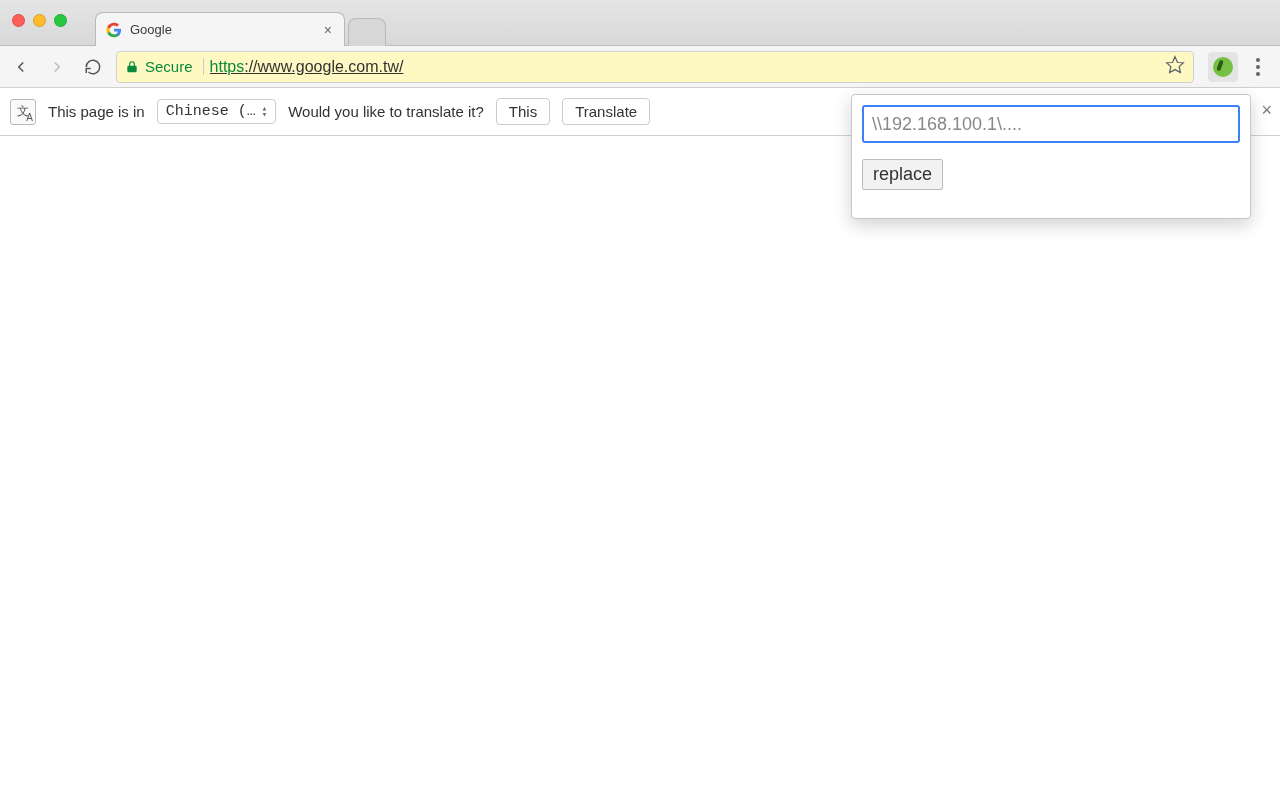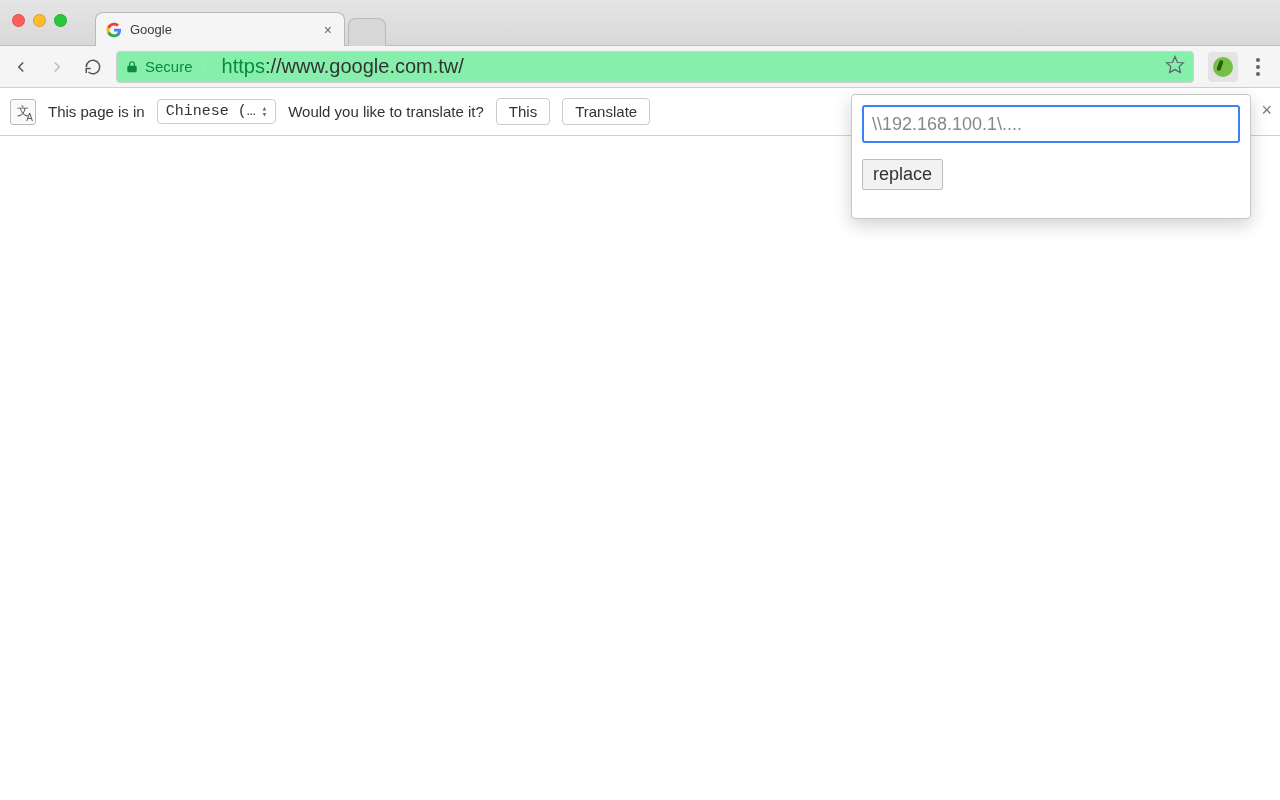--- a/index.html
+++ b/index.html
@@ -88,41 +88,41 @@
     display:flex; align-items:center; justify-content:center;
     color: #555;
     border-radius: 4px;
   }
   .nav-btn.disabled { color: #bdbdbd; }
   .nav-btn svg { width: 18px; height: 18px; }
 
   .omnibox {
     flex: 1;
     height: 32px;
-    background: #86efac;
+    background: #fef9c3;
     border: 1px solid #d0d0d0;
     border-radius: 4px;
     display: flex;
     align-items: center;
     padding: 0 8px;
-    gap: 18px;
+    gap: 6px;
   }
   .secure-chip {
     display:flex; align-items:center; gap:6px;
     color: #0a8a3a;
     font-size: 15px;
     padding-right: 10px;
     border-right: 1px solid #ccc;
   }
   .secure-chip svg { width: 14px; height: 14px; fill:#0a8a3a; }
   .url-text {
-    font-size: 20px;
+    font-size: 16px;
     color: #333;
     flex: 1;
-    white-space: nowrap; overflow:hidden;
+    white-space: nowrap; overflow:hidden;text-decoration:underline;
   }
   .url-text .scheme { color: #0a8a3a; }
   .star-btn { color:#5f6368; }
   .star-btn svg { width:20px; height:20px; fill:none; stroke:#5f6368; stroke-width:1.5; }
 
   .ext-row { display:flex; align-items:center; gap:6px; margin-left:4px; }
   .ext-btn {
     width: 30px; height: 30px;
     display:flex; align-items:center; justify-content:center;
     border-radius:4px;

